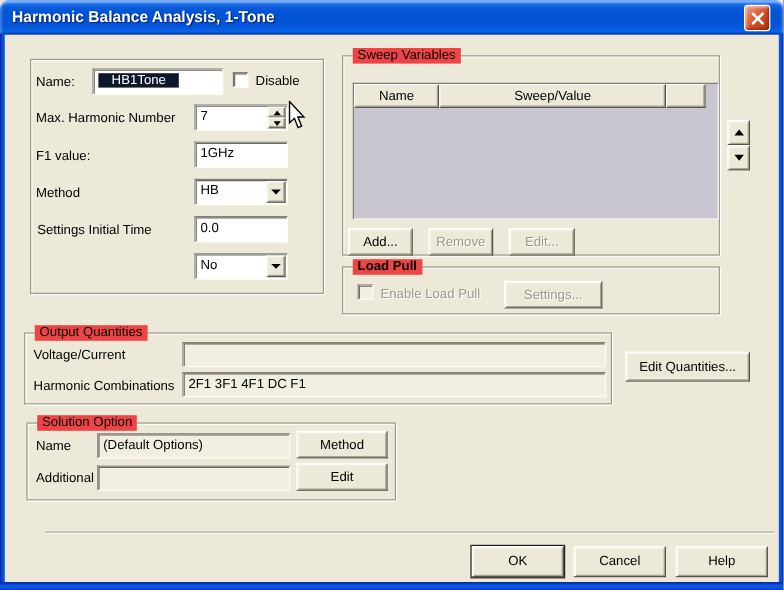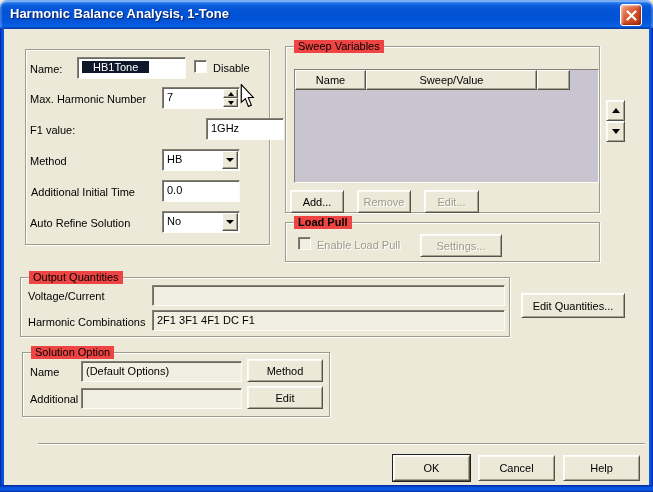--- a/index.html
+++ b/index.html
@@ -80,56 +80,55 @@
       <span class="spin-btn">
           <i class="tri-up-sm"></i>
         </span>
       <span class="spin-btn">
           <i class="tri-dn-sm"></i>
         </span>
     </span>
   </div>
 
   <span class="lbl" style="left:30px;top:124px;">F1 value:</span>
-  <div class="field" style="left:162px;top:118px;width:78px;height:22px;margin-left:44px;">
+  <div class="field" style="left:162px;top:118px;width:78px;height:22px;">
     <span>1GHz</span>
   </div>
 
   <span class="lbl" style="left:30px;top:155px;">Method</span>
   <div class="field" style="left:162px;top:149px;width:78px;height:22px;">
     <span>HB</span>
     <span class="combo-btn">
         <i class="tri-dn"></i>
       </span>
   </div>
 
-  <span class="lbl" style="left:31px;top:186px;">Additional Initial Time</span>
+  <span class="lbl" style="left:31px;top:186px;">Settings Initial Time</span>
   <div class="field" style="left:162px;top:180px;width:78px;height:22px;">
     <span>0.0</span>
   </div>
 
-  <span class="lbl" style="left:30px;top:217px;">Auto Refine Solution</span>
   <div class="field" style="left:162px;top:211px;width:78px;height:22px;">
     <span>No</span>
     <span class="combo-btn">
         <i class="tri-dn"></i>
       </span>
   </div>
 
   <svg class="cursor" viewBox="0 0 12 21">
     <path d="M1,0.5 L1,16 L4.6,12.8 L7.2,19.6 L9.8,18.5 L7.1,11.8 L11.5,11.8 Z" fill="#fff" stroke="#000" stroke-width="1"></path>
   </svg>
 
   <div class="group" style="left:285px;top:46px;width:315px;height:167px;">
     <span class="group-label">Sweep Variables</span>
   </div>
   <div class="table">
     <div class="thead">
       <div class="th" style="width:71px;">Name</div>
-      <div class="th" style="width:171px;">Sweep/Value</div>
+      <div class="th" style="width:189px;">Sweep/Value</div>
       <div class="th" style="width:33px;"></div>
     </div>
     <div style="height:92px;"></div>
   </div>
   <div class="btn" style="left:606px;top:100px;width:19px;height:21px;">
       <i class="tri-up-md"></i>
     </div>
   <div class="btn" style="left:606px;top:121px;width:19px;height:21px;">
       <i class="tri-dn-md"></i>
     </div>

